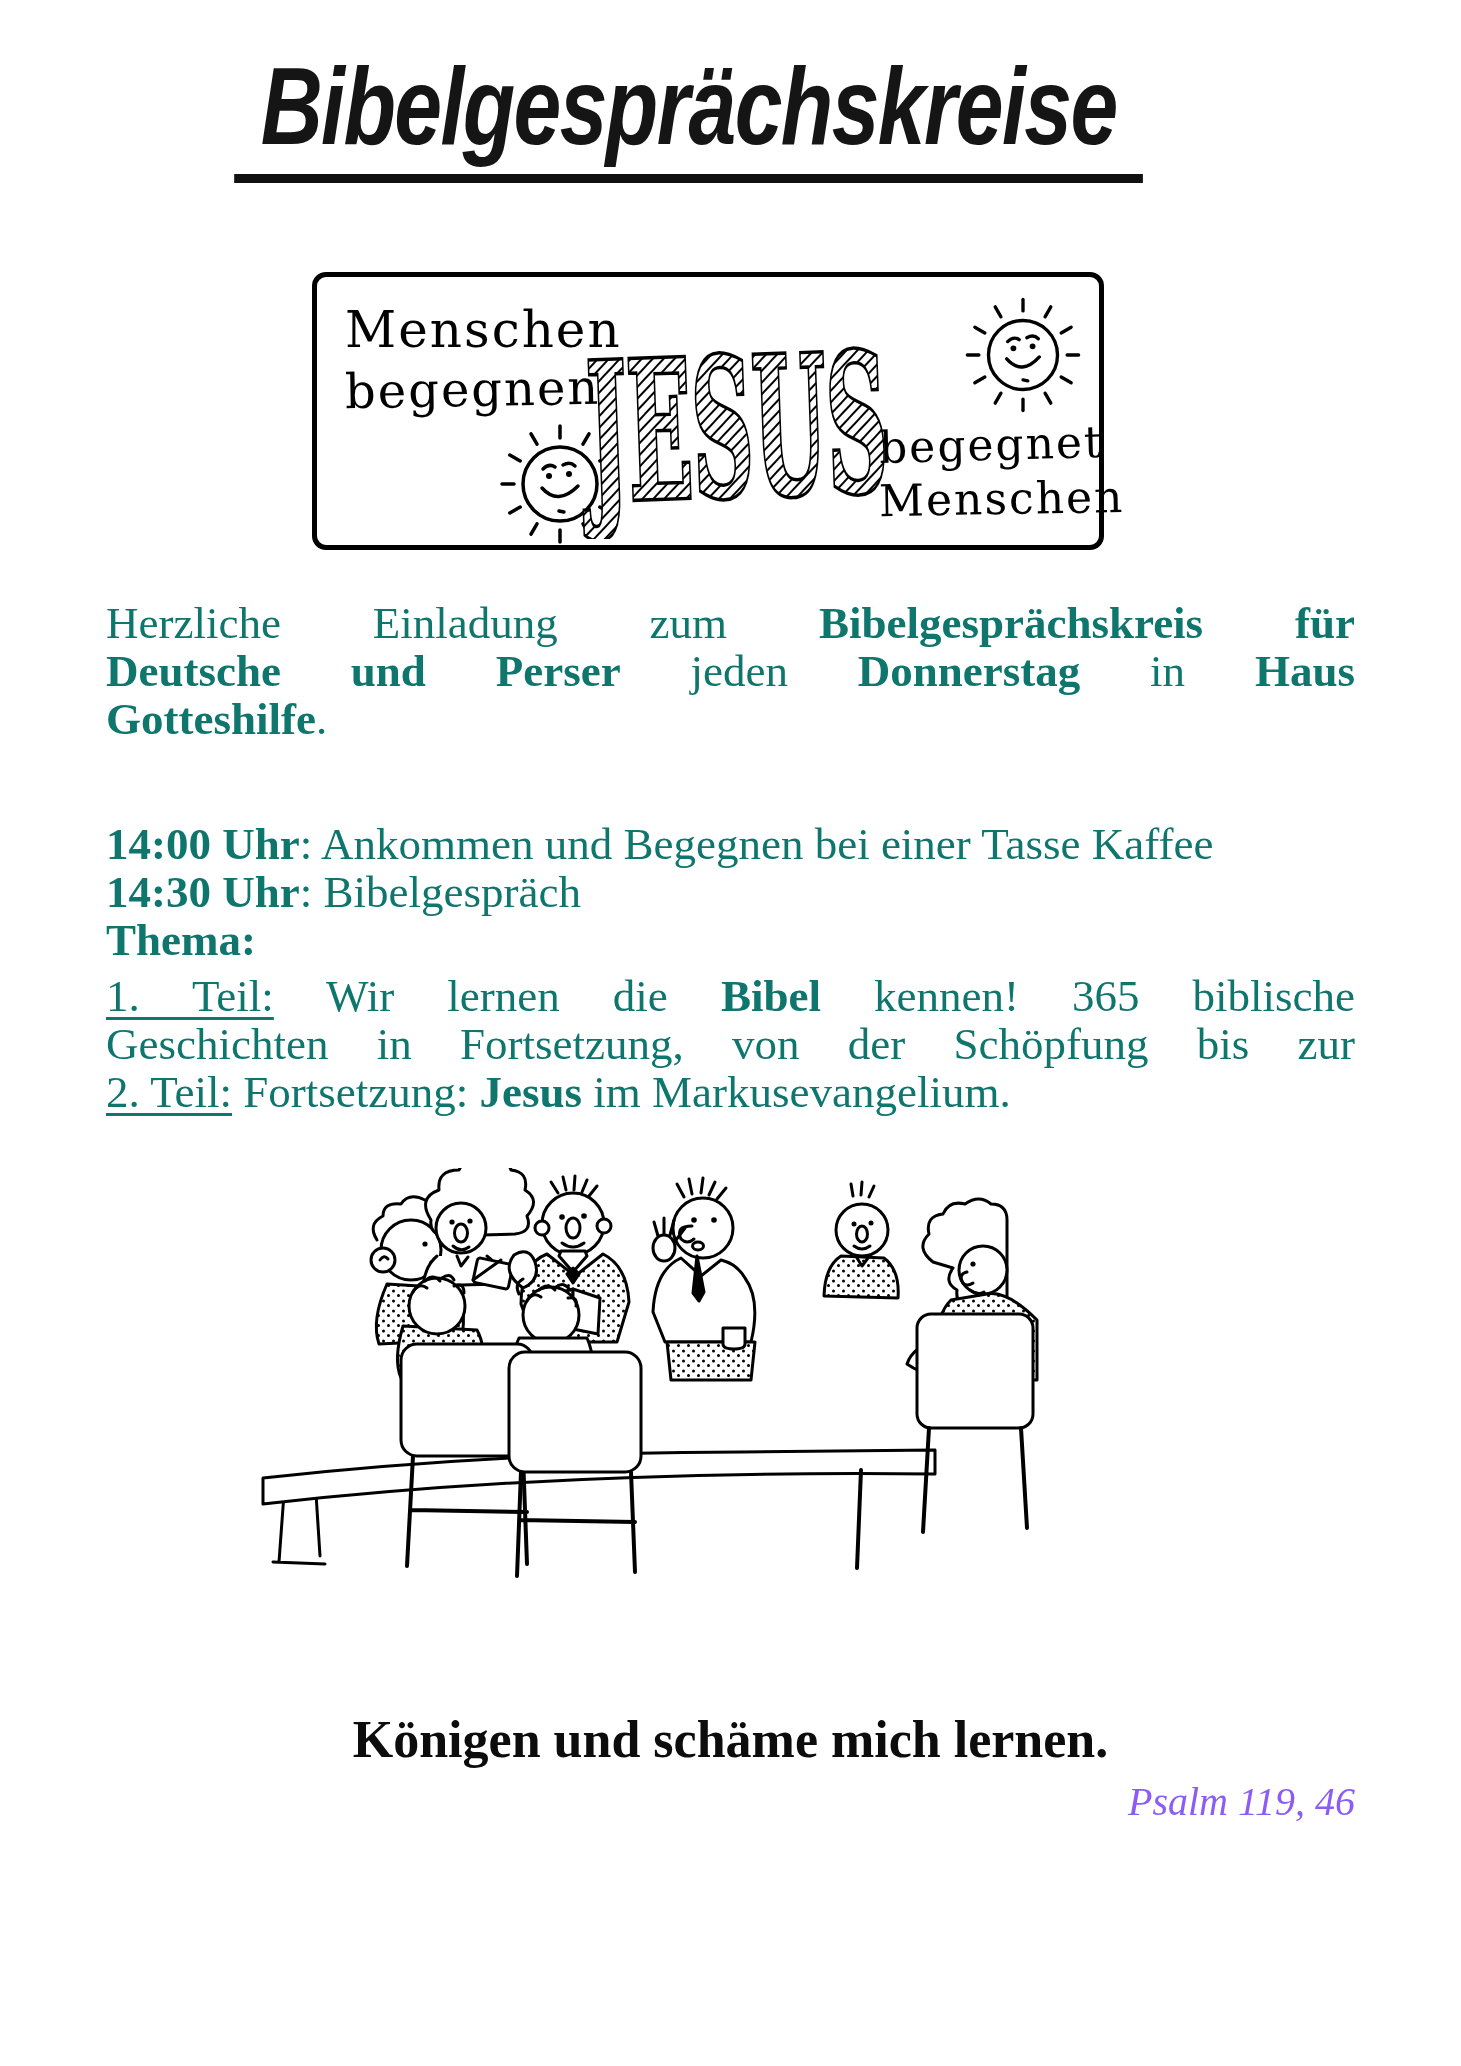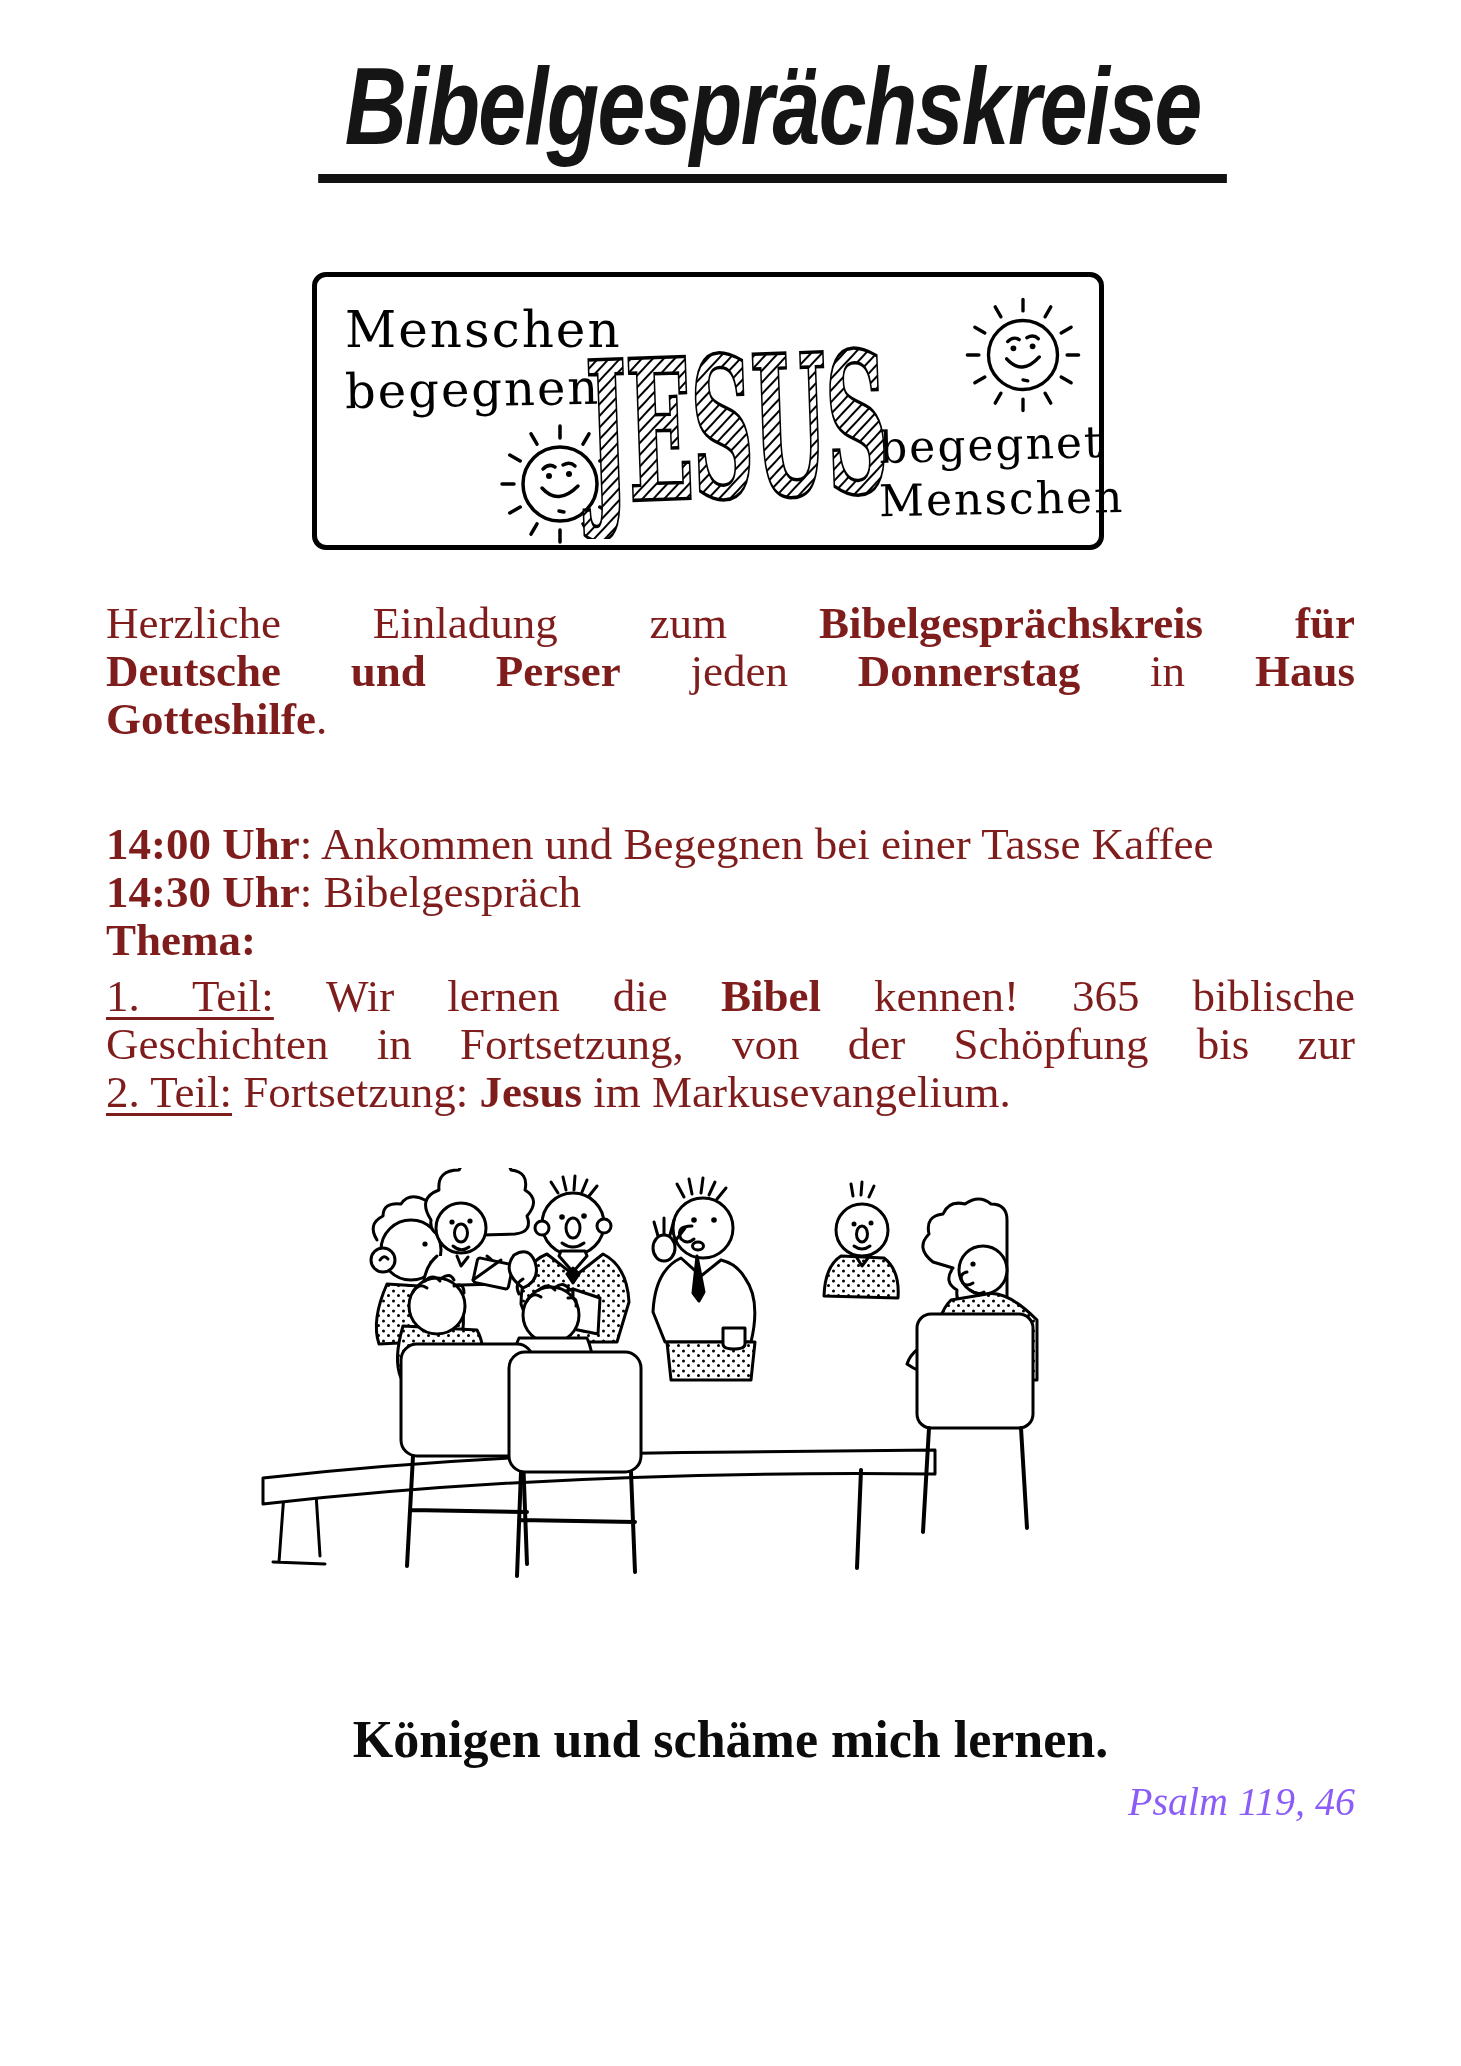--- a/index.html
+++ b/index.html
@@ -4,21 +4,21 @@
 <style>
   * { margin:0; padding:0; box-sizing:border-box; }
   html,body { background:#ffffff; }
   body { width:1461px; height:2066px; }
   .page {
     position:relative; width:1461px; height:2066px;
     padding:0 106px; background:#fff;
     font-family:"Liberation Serif", serif; color:#0a0a0a; overflow:hidden;
   }
   
-  .title-wrap { margin-top:50px; text-align:right; }
+  .title-wrap { margin-top:50px; text-align:left; }
   .title {
     display:inline-block;
     font-family:"Liberation Sans", sans-serif;
     font-style:italic; font-weight:700;
     font-size:110px; line-height:1.02; letter-spacing:-2px;
     color:#151515;
     padding:0 34px 12px 34px;
     border-bottom:9px solid #111;
     transform:scaleX(0.78); transform-origin:center;
     white-space:nowrap;
@@ -35,21 +35,21 @@
     color:#000; letter-spacing:2px; white-space:nowrap;
   }
   .hand.m1 { left:28px;  top:24px;  font-size:50px; }
   .hand.b1 { left:28px;  top:84px;  font-size:48px; transform:rotate(-1deg); }
   .hand.b2 { left:562px; top:142px; font-size:44px; transform:rotate(-1.5deg); }
   .hand.m2 { left:562px; top:196px; font-size:44px; transform:rotate(-1deg); }
   .sun-left  { position:absolute; left:170px; top:134px; }
   .sun-right { position:absolute; left:636px; top:8px; }
   .jesus-svg { position:absolute; left:262px; top:6px; }
   
-  .tline { font-size:45px; line-height:48px; color:#7f1d1d; }
+  .tline { font-size:45px; line-height:48px; color:#0f766e; }
   .just  { text-align:justify; text-align-last:justify; }
   .b { font-weight:bold;text-align:right; }
   .u { text-decoration:underline; text-decoration-thickness:3px; text-underline-offset:6px; }
   .intro    { margin-top:49px; }
   .schedule { margin-top:77px; }
   .parts    { margin-top:8px; }
   
   .people { display:block; margin:52px 0 0 155px; }
   
   .verse { margin-top:128px; text-align:center; }

